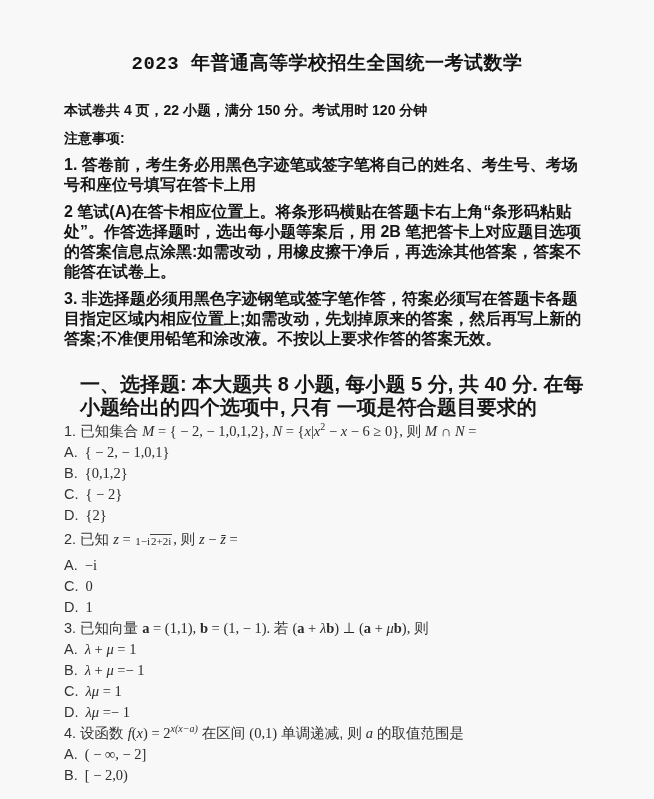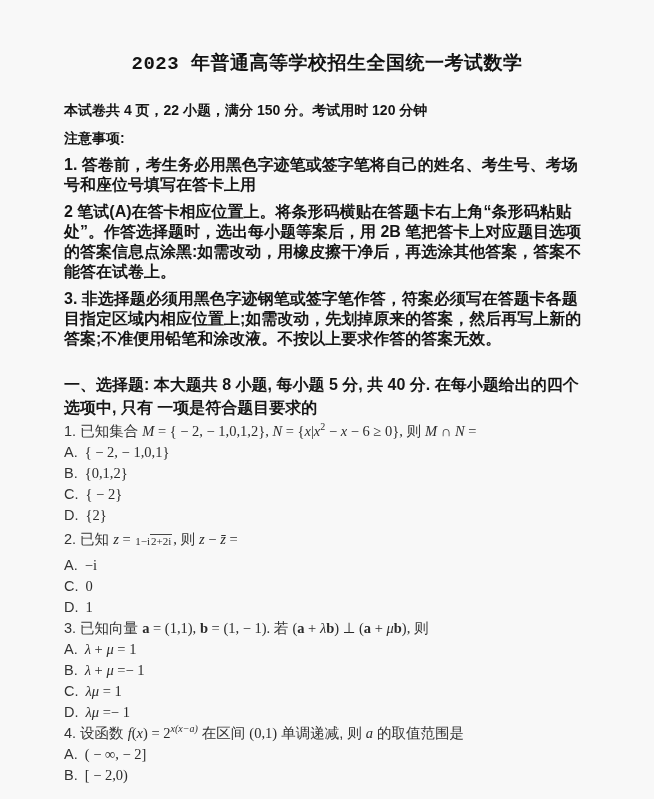--- a/index.html
+++ b/index.html
@@ -26,23 +26,23 @@
     font-family:"Liberation Sans",sans-serif;
     font-weight:bold; font-size:14px; line-height:20px; color:#161616;
   }
   .notice-item {
     margin:0 0 7px 0;
     font-family:"Liberation Sans",sans-serif;
     font-weight:bold; font-size:16px; line-height:20px; color:#161616;
     text-align:left;
   }
   .section-head {
-    margin:24px 0 2px 0;
+    margin:24px 0 2px 16px;
     font-family:"Liberation Sans",sans-serif;
-    font-weight:bold; font-size:16px; line-height:23px; color:#161616;
+    font-weight:bold; font-size:20px; line-height:23px; color:#161616;
   }
   .questions { margin:0; }
   .q-line {
     font-family:"Liberation Serif",serif;
     font-size:14.5px; line-height:21px; color:#2b2b2b;
     white-space:nowrap;
   }
   .seg-cjk  { font-family:"Liberation Sans",sans-serif; color:#333; }
   .opt-label{ font-family:"Liberation Sans",sans-serif; color:#333; margin-right:7px; }
   .seg-mn   { font-family:"Liberation Serif",serif; }

